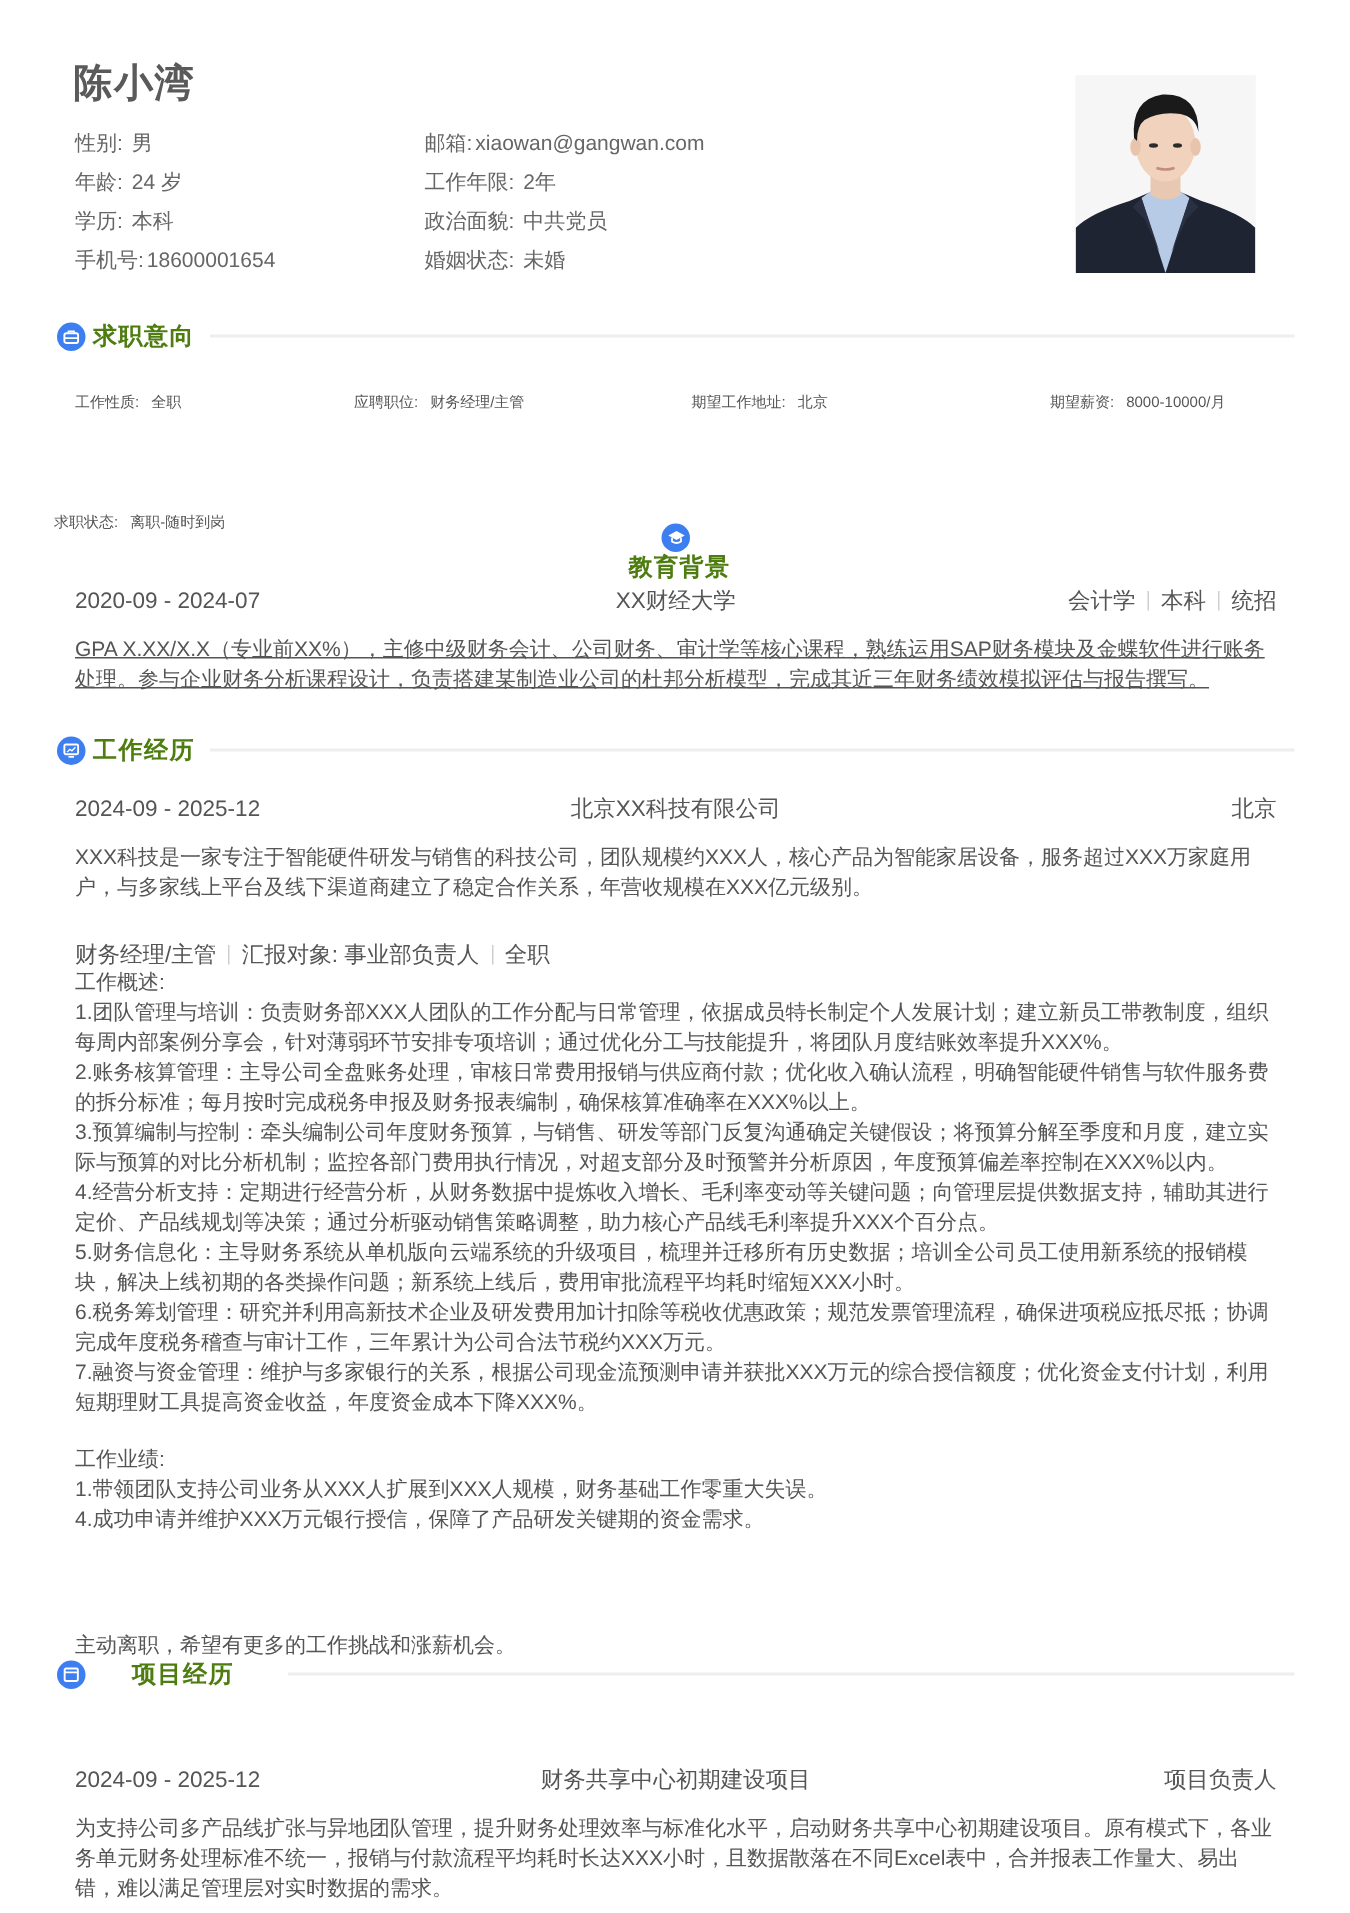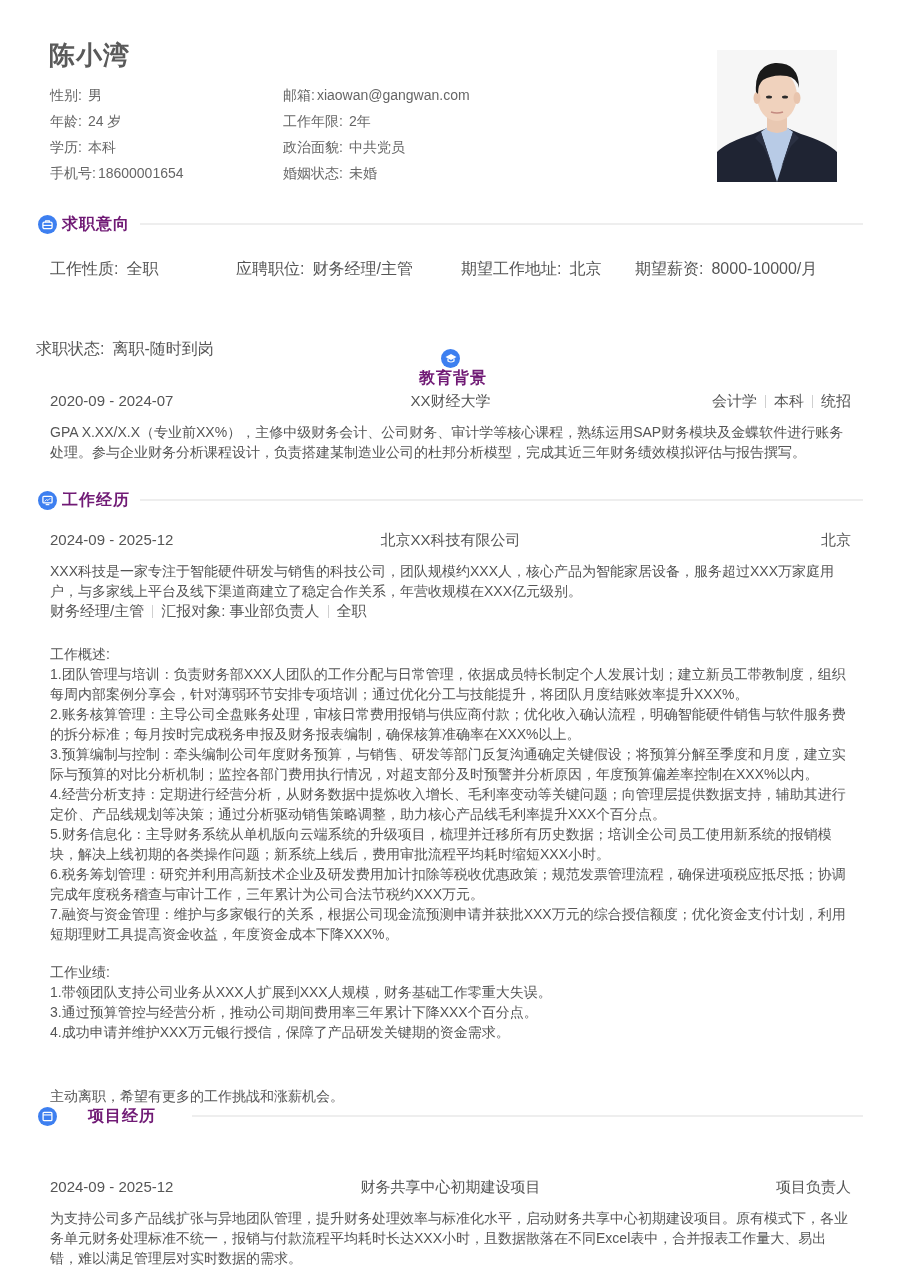--- a/index.html
+++ b/index.html
@@ -14,30 +14,30 @@
     .info-cell.c1 { left: 0; }
     .info-cell.c2 { left: 233px; }
     .info-cell .lbl { color: #666; }
     .info-cell .val { color: #666; margin-left: 6px; }
     .info-cell .val.tight { margin-left: 2px; }
 
     .photo { position: absolute; left: 717px; top: 50px; width: 120px; height: 132px; overflow: hidden; background: #f4f4f4; }
 
     .section-head { position: absolute; left: 38px; height: 24px; display: flex; align-items: center; width: 825px; }
     .sec-icon { width: 19px; height: 19px; border-radius: 50%; background: #3d7ff0; display: flex; align-items: center; justify-content: center; flex: 0 0 auto; }
-    .sec-title { font-size: 16px; font-weight: bold; color: #701a75; margin-left: 5px; letter-spacing: 1px; white-space: nowrap; }
+    .sec-title { font-size: 16px; font-weight: bold; color: #4d7c0f; margin-left: 5px; letter-spacing: 1px; white-space: nowrap; }
     .sec-line { flex: 1; height: 2px; background: #eeeeee; margin-left: 10px; }
 
     .row { position: absolute; left: 50px; width: 801px; height: 22px; line-height: 22px; font-size: 15px; color: #555; }
     .row .left { position: absolute; left: 0; top: 0; white-space: nowrap; }
     .row .center { position: absolute; left: 0; right: 0; text-align: center; white-space: nowrap; top: 0; }
     .row .right { position: absolute; right: 0; top: 0; white-space: nowrap; }
     .sep { display: inline-block; width: 1px; height: 13px; background: #cfcfcf; margin: 0 8px; vertical-align: -2px; }
 
-    .intent-item { position: absolute; white-space: nowrap; font-size: 16px; color: #555; line-height: 22px; }
+    .intent-item { position: absolute; white-space: nowrap; font-size: 10px; color: #555; line-height: 22px; }
     .intent-item .val { margin-left: 8px; }
 
     .para { position: absolute; left: 50px; width: 801px; font-size: 14px; line-height: 20px; color: #555; }
     .para p { margin: 0; }
   </style>
 </head>
 <body>
 
 <div class="name">陈小湾</div>
 
@@ -95,40 +95,40 @@
         <line x1="1" y1="7" x2="11" y2="7" stroke="#fff" stroke-width="1.2"></line>
       </svg>
   </span>
   <span class="sec-title">求职意向</span>
   <span class="sec-line"></span>
 </div>
 
 <div class="intent-item" style="left:50px; top:258px;"><span>工作性质:</span><span class="val">全职</span></div>
 <div class="intent-item" style="left:236px; top:258px;"><span>应聘职位:</span><span class="val">财务经理/主管</span></div>
 <div class="intent-item" style="left:461px; top:258px;"><span>期望工作地址:</span><span class="val">北京</span></div>
-<div class="intent-item" style="left:635px; top:258px;"><span>期望薪资:</span><span class="val">8000-10000/月</span></div>
+<div class="intent-item" style="left:700px; top:258px;"><span>期望薪资:</span><span class="val">8000-10000/月</span></div>
 <div class="intent-item" style="left:36px; top:294px;margin-top:44px;"><span>求职状态:</span><span class="val">离职-随时到岗</span></div>
 
 <div class="section-head" style="top:349px;flex-direction:column;">
   <span class="sec-icon">
     <svg width="12" height="11" viewBox="0 0 12 11">
         <path d="M6 1 L11.5 4 L6 7 L0.5 4 Z" fill="#fff"></path>
         <path d="M3 5.5 V8 Q6 10 9 8 V5.5" fill="none" stroke="#fff" stroke-width="1.2"></path>
       </svg>
   </span>
   <span class="sec-title">教育背景</span>
   <span class="sec-line"></span>
 </div>
 
 <div class="row" style="top:390px;">
   <span class="left">2020-09 - 2024-07</span>
   <span class="center">XX财经大学</span>
   <span class="right"><span>会计学</span><span class="sep"></span><span>本科</span><span class="sep"></span><span>统招</span></span>
 </div>
-<div class="para" style="top:422px;">
+<div class="para" style="top:422px;text-decoration:underline;">
   <p>GPA X.XX/X.X（专业前XX%），主修中级财务会计、公司财务、审计学等核心课程，熟练运用SAP财务模块及金蝶软件进行账务处理。参与企业财务分析课程设计，负责搭建某制造业公司的杜邦分析模型，完成其近三年财务绩效模拟评估与报告撰写。</p>
 </div>
 
 <div class="section-head" style="top:488px;">
   <span class="sec-icon">
     <svg width="11" height="11" viewBox="0 0 12 12">
         <rect x="1" y="1.5" width="10" height="7" rx="1" fill="none" stroke="#fff" stroke-width="1.4"></rect>
         <path d="M3 7 L5 5 L6.5 6 L9 3.5" fill="none" stroke="#fff" stroke-width="1"></path>
         <line x1="4" y1="10.5" x2="8" y2="10.5" stroke="#fff" stroke-width="1.3"></line>
       </svg>
@@ -138,39 +138,38 @@
 </div>
 
 <div class="row" style="top:529px;">
   <span class="left">2024-09 - 2025-12</span>
   <span class="center">北京XX科技有限公司</span>
   <span class="right">北京</span>
 </div>
 <div class="para" style="top:561px;">
   <p>XXX科技是一家专注于智能硬件研发与销售的科技公司，团队规模约XXX人，核心产品为智能家居设备，服务超过XXX万家庭用户，与多家线上平台及线下渠道商建立了稳定合作关系，年营收规模在XXX亿元级别。</p>
 </div>
-<div class="row" style="top:600px;">
+<div class="row" style="top:626px;">
   <span class="left"><span>财务经理/主管</span><span class="sep"></span><span>汇报对象: 事业部负责人</span><span class="sep"></span><span>全职</span></span>
 </div>
 
 <div class="para" style="top:644px;">
   <p>工作概述:</p>
   <p>1.团队管理与培训：负责财务部XXX人团队的工作分配与日常管理，依据成员特长制定个人发展计划；建立新员工带教制度，组织每周内部案例分享会，针对薄弱环节安排专项培训；通过优化分工与技能提升，将团队月度结账效率提升XXX%。</p>
   <p>2.账务核算管理：主导公司全盘账务处理，审核日常费用报销与供应商付款；优化收入确认流程，明确智能硬件销售与软件服务费的拆分标准；每月按时完成税务申报及财务报表编制，确保核算准确率在XXX%以上。</p>
   <p>3.预算编制与控制：牵头编制公司年度财务预算，与销售、研发等部门反复沟通确定关键假设；将预算分解至季度和月度，建立实际与预算的对比分析机制；监控各部门费用执行情况，对超支部分及时预警并分析原因，年度预算偏差率控制在XXX%以内。</p>
   <p>4.经营分析支持：定期进行经营分析，从财务数据中提炼收入增长、毛利率变动等关键问题；向管理层提供数据支持，辅助其进行定价、产品线规划等决策；通过分析驱动销售策略调整，助力核心产品线毛利率提升XXX个百分点。</p>
   <p>5.财务信息化：主导财务系统从单机版向云端系统的升级项目，梳理并迁移所有历史数据；培训全公司员工使用新系统的报销模块，解决上线初期的各类操作问题；新系统上线后，费用审批流程平均耗时缩短XXX小时。</p>
   <p>6.税务筹划管理：研究并利用高新技术企业及研发费用加计扣除等税收优惠政策；规范发票管理流程，确保进项税应抵尽抵；协调完成年度税务稽查与审计工作，三年累计为公司合法节税约XXX万元。</p>
   <p>7.融资与资金管理：维护与多家银行的关系，根据公司现金流预测申请并获批XXX万元的综合授信额度；优化资金支付计划，利用短期理财工具提高资金收益，年度资金成本下降XXX%。</p>
 </div>
 
 <div class="para" style="top:962px;">
   <p>工作业绩:</p>
   <p>1.带领团队支持公司业务从XXX人扩展到XXX人规模，财务基础工作零重大失误。</p>
-  <p>3.通过预算管控与经营分析，推动公司期间费用率三年累计下降XXX个百分点。</p>
   <p>4.成功申请并维护XXX万元银行授信，保障了产品研发关键期的资金需求。</p>
 </div>
 
 <div class="para" style="top:1086px;">
   <p>主动离职，希望有更多的工作挑战和涨薪机会。</p>
 </div>
 
 <div class="section-head" style="top:1104px;gap:26px;">
   <span class="sec-icon">
     <svg width="11" height="11" viewBox="0 0 12 12">

